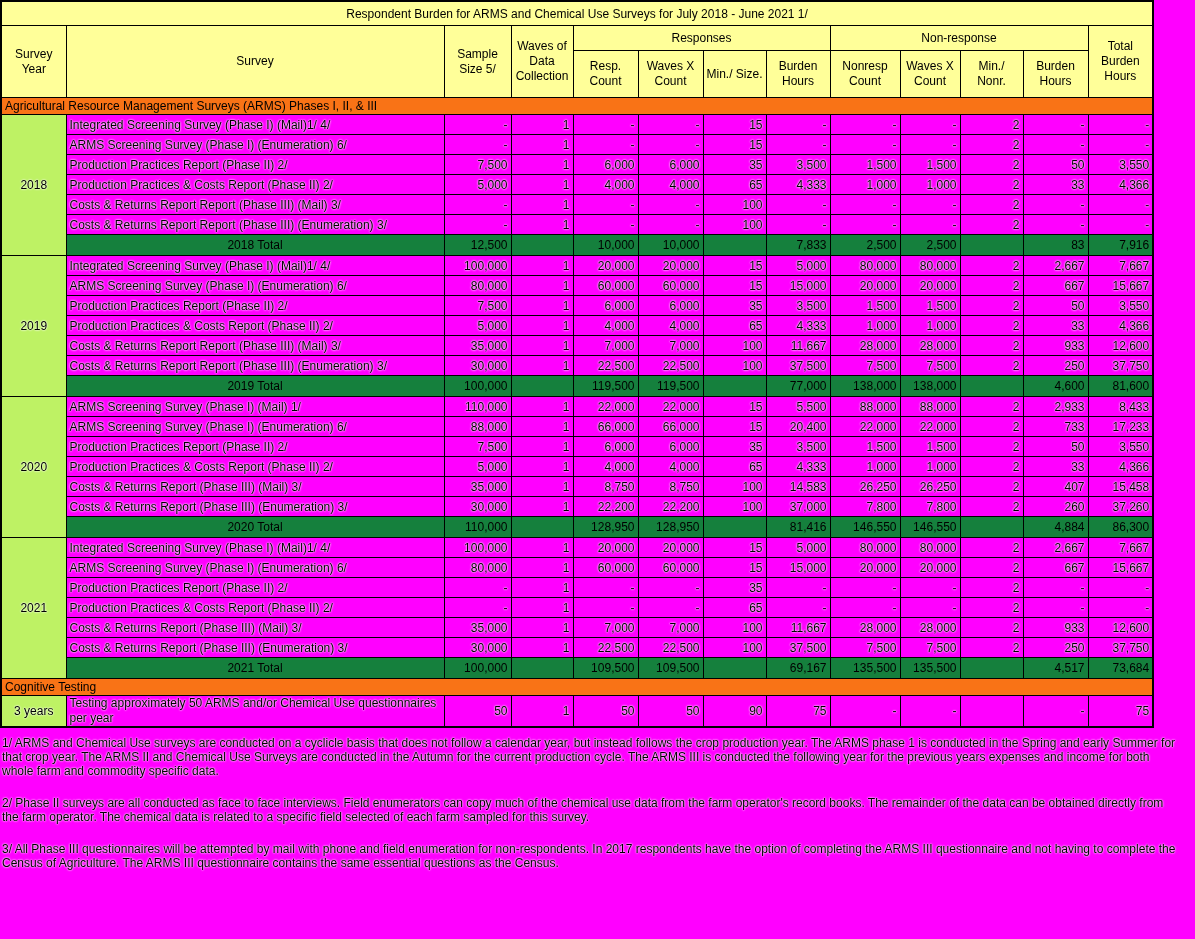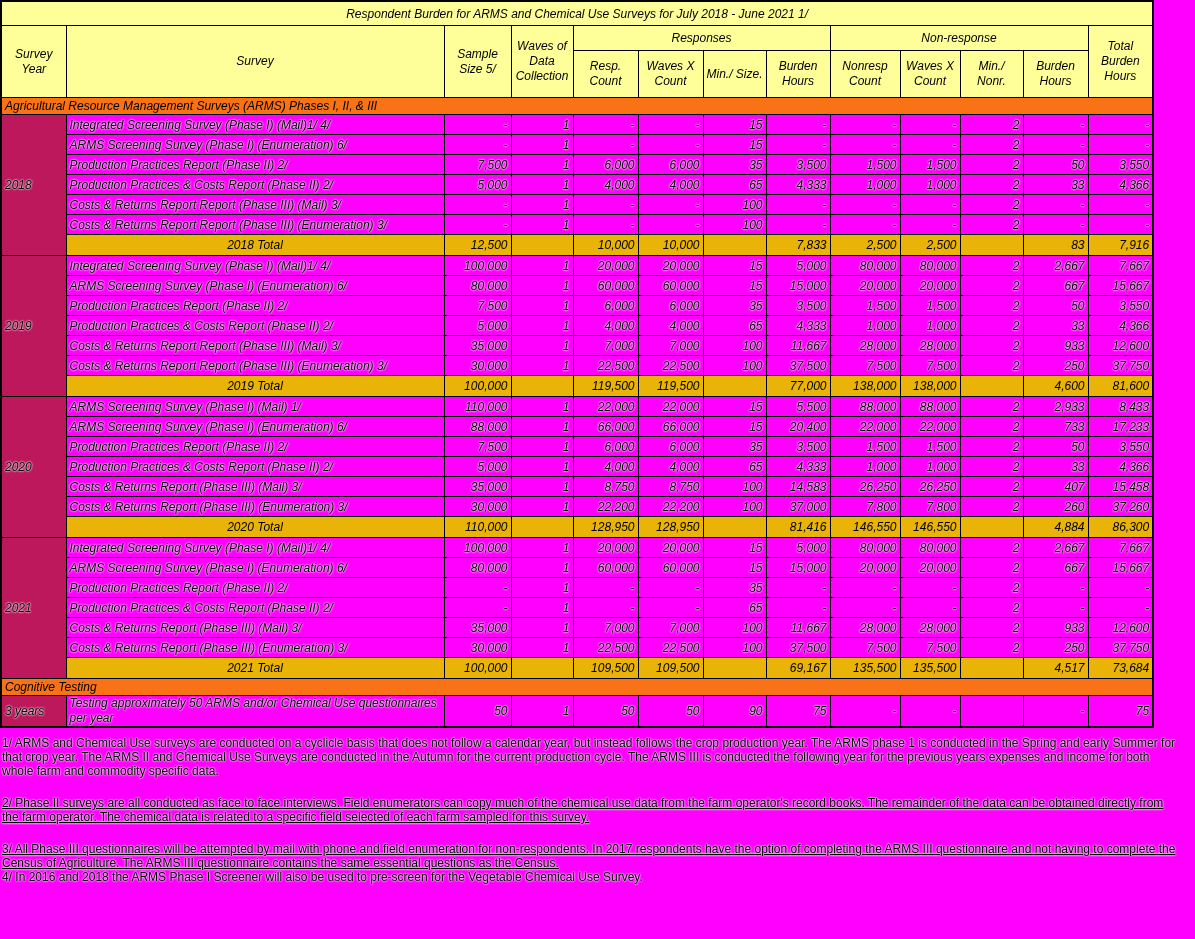--- a/index.html
+++ b/index.html
@@ -8,21 +8,20 @@
     background:#ff00ff;
     font-family:"Liberation Sans","DejaVu Sans",sans-serif;
     color:#000;
   }
   table.burden{
     border-collapse:collapse;
     table-layout:fixed;
     width:1153px;
     background:#ff00ff;
     border:2px solid #000;
-    font-style:italic;
   }
   table.burden td, table.burden th{
     border:1px solid #000;
     font-size:12px;
     font-weight:normal;
     padding:0 3px;
     overflow:hidden;
     vertical-align:middle;
   }
   th.title{
@@ -40,48 +39,48 @@
   tr.hdr1 th{height:24px;}
   tr.hdr2 th{height:46px;}
   td.band{
     background:#f97316;
     font-weight:bold;
     font-size:12.5px;
     height:16px;
     text-align:left;
   }
   td.year{
-    background:#be185d;
+    background:#bef264;
     font-weight:bold;
-    text-align:left;
+    text-align:center;
   }
   td.survey{
     text-align:left;
     white-space:nowrap;
   }
   td.wrap{white-space:normal;line-height:1.25;}
   td.num{text-align:right;}
   tr.data-row td{height:19px;}
-  tr.total-row td{height:20px;background:#eab308;margin-left:36px;}
+  tr.total-row td{height:20px;background:#15803d;margin-left:36px;}
   td.total-label{
     background:#ccffcc;
     font-weight:bold;
     text-align:center;
   }
   .halo{
     text-shadow:0 0 2px rgba(255,255,255,.95),0 0 2px rgba(255,255,255,.9);
   }
   .fns{
     width:1178px;
     padding:8px 0 0 2px;
     font-size:12px;
     line-height:14px;
   }
   .fns p{margin:0;text-shadow:0 0 2px rgba(255,255,255,.95),0 0 2px rgba(255,255,255,.9);}
-  .fns p:nth-child(2), .fns p:nth-child(3){margin-top:18px;text-decoration:underline;}
+  .fns p:nth-child(2), .fns p:nth-child(3){margin-top:18px;}
   .fns p:nth-child(6){margin-top:9px;}
 </style>
 </head>
 <body>
 
 <table class="burden">
   <colgroup>
     <col style="width:65px">
       <col style="width:378px">
       <col style="width:67px">
@@ -536,14 +535,13 @@
         <td class="num halo">-</td>
         <td class="num halo">75</td>
       </tr>
     </tbody>
 </table>
 
 <div class="fns">
     <p>1/ ARMS and Chemical Use surveys are conducted on a cyclicle basis that does not follow a calendar year, but instead follows the crop production year.  The ARMS phase 1 is conducted in the Spring and early Summer for that crop year.  The ARMS II and Chemical Use Surveys are conducted in the Autumn for the current production cycle. The ARMS III is conducted the following year for the previous years expenses and income for both whole farm and commodity specific data.</p>
     <p>2/ Phase II surveys are all conducted as face to face interviews. Field enumerators can copy much of the chemical use data from the farm operator's record books.  The remainder of the data can be obtained directly from the farm operator.  The chemical data is related to a specific field selected of each farm sampled for this survey.</p>
     <p>3/ All Phase III questionnaires will be attempted by mail with phone and field enumeration for non-respondents.  In 2017 respondents have the option of completing the ARMS III questionnaire and not having to complete the Census of Agriculture. The ARMS III questionnaire contains the same essential questions as the Census.</p>
-    <p>4/ In 2016 and 2018 the ARMS Phase I Screener will also be used to pre-screen for the Vegetable Chemical Use Survey.</p>
   </div>
 
 </body></html>

